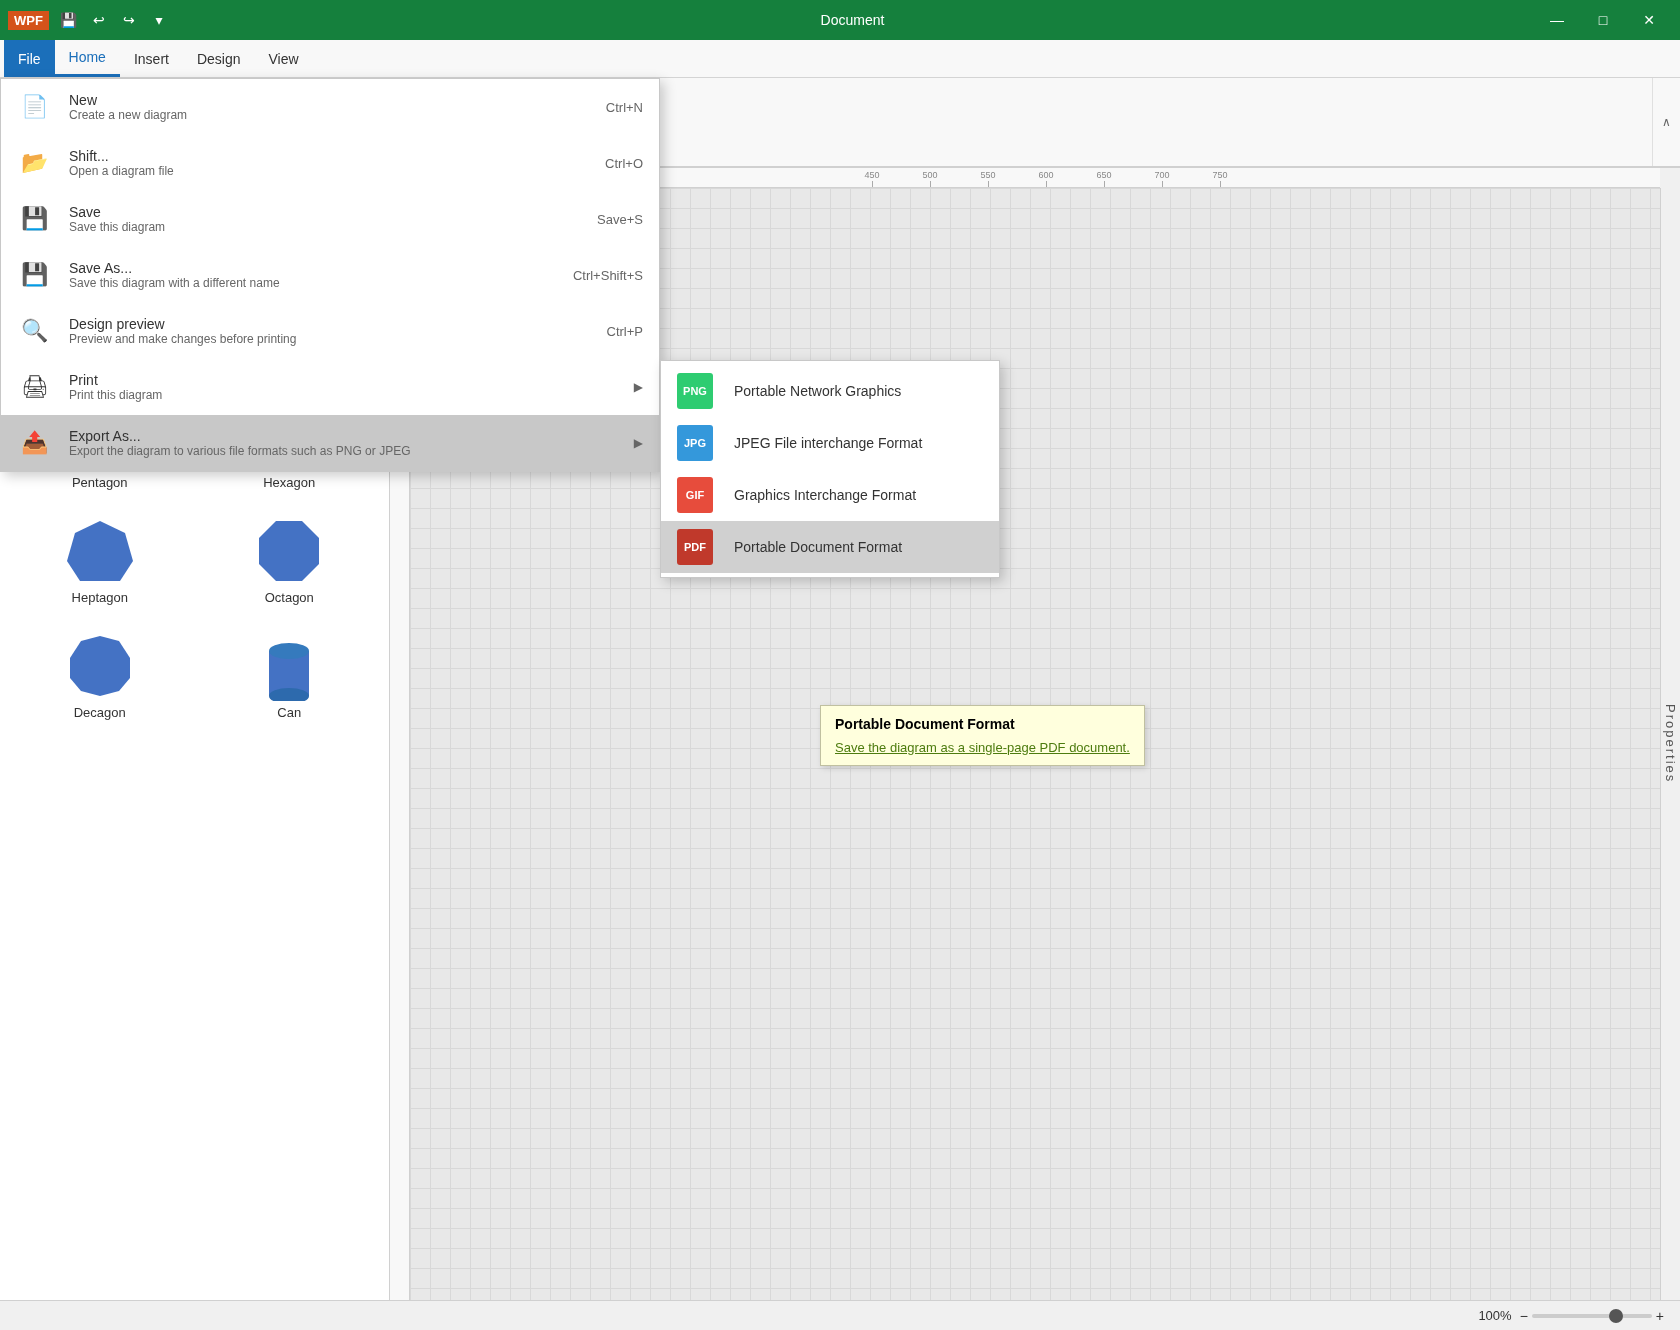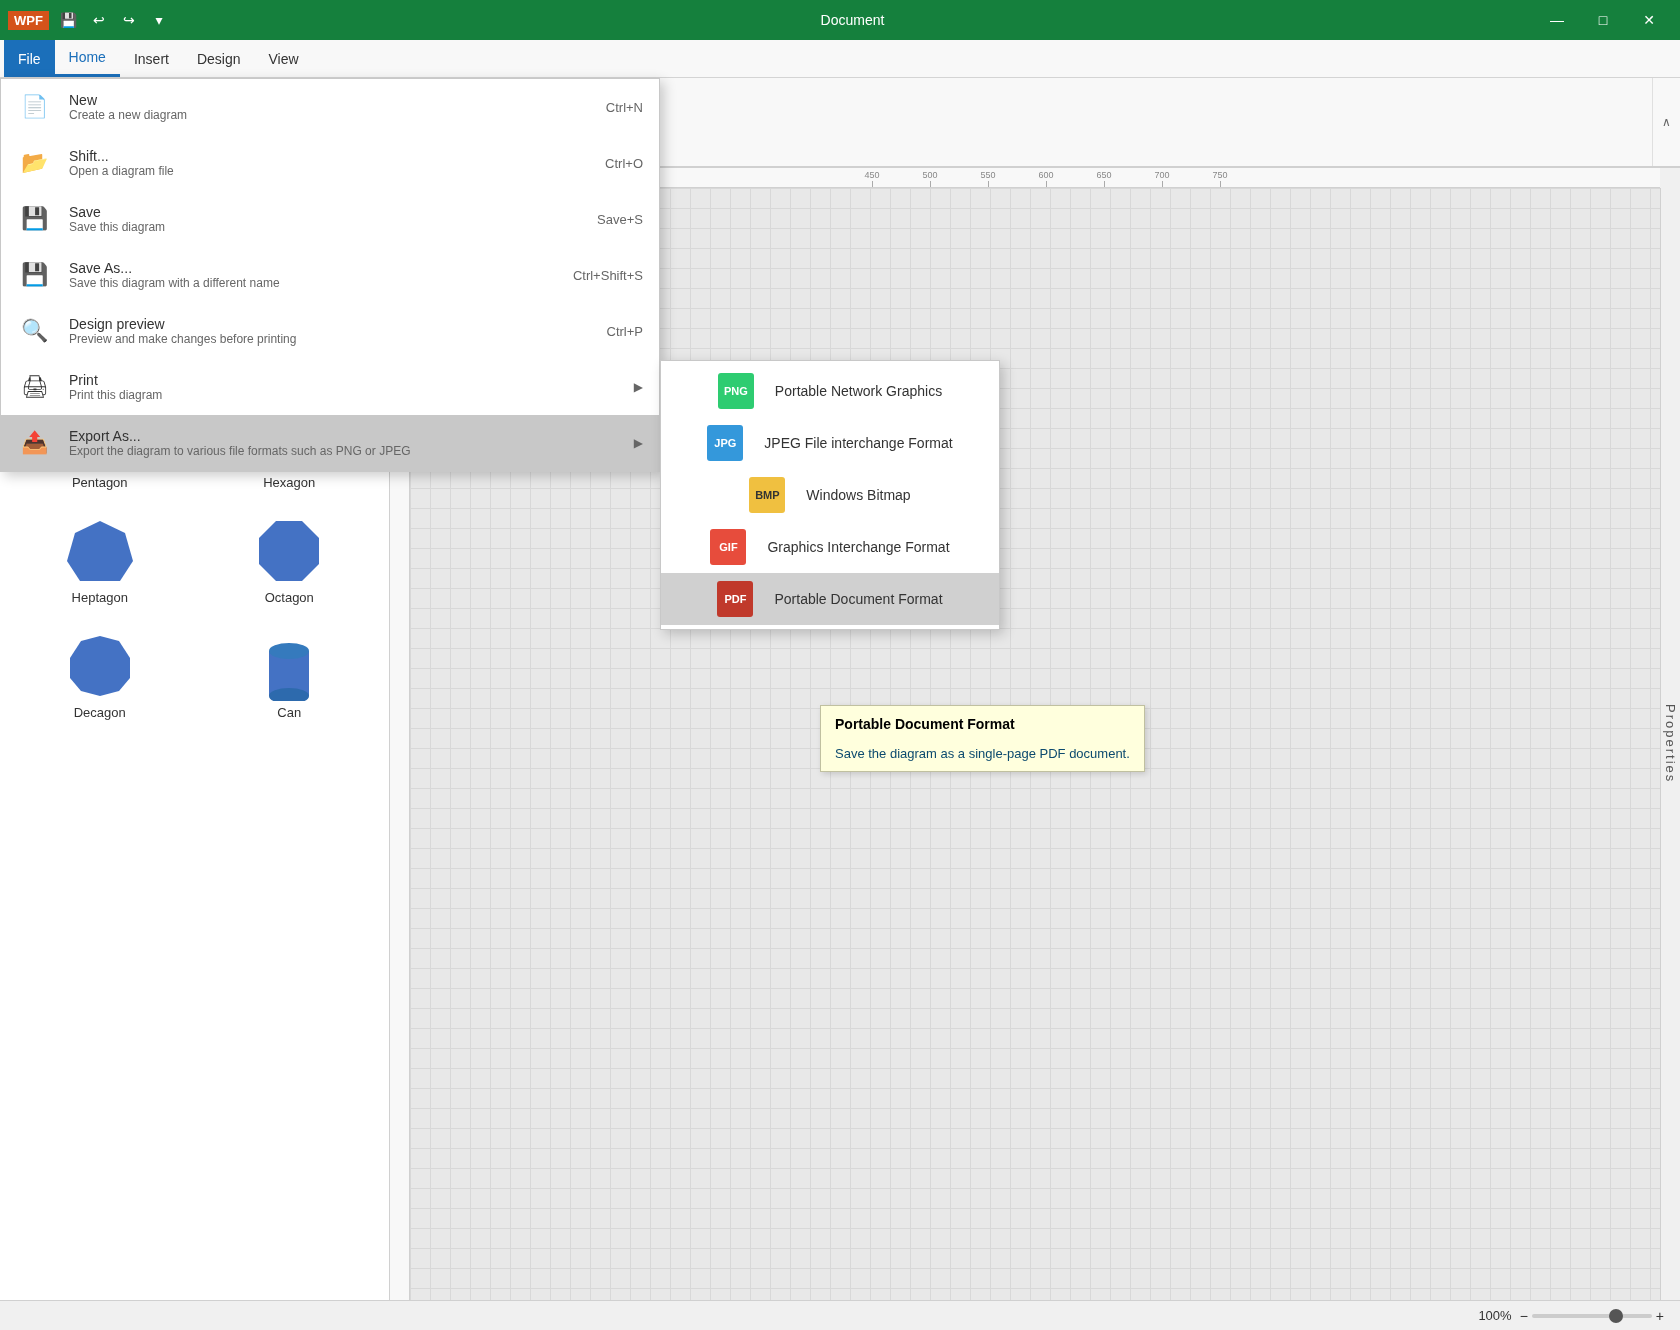--- a/index.html
+++ b/index.html
@@ -311,26 +311,25 @@
       width: 340px;
       background: white;
       border: 1px solid #c8c8c8;
       box-shadow: 4px 4px 12px rgba(0,0,0,0.2);
       z-index: 101;
       padding: 4px 0;
     }
     .export-item {
       display: flex;
       align-items: center;
-      padding: 8px 32px;
+      padding: 8px 16px;
       gap: 21px;
       cursor: pointer;
       font-size: 14px;
       color: #333;
-      justify-content: center;
     }
     .export-item.pdf-active { background: #d0d0d0; }
     .format-icon {
       width: 36px; height: 36px;
       border-radius: 3px;
       display: flex; align-items: center; justify-content: center;
       font-size: 11px;
       font-weight: bold;
       color: white;
       flex-shrink: 0;
@@ -348,21 +347,21 @@
       top: 705px;
       background: #ffffdd;
       border: 1px solid #c0c0a0;
       padding: 10px 14px;
       font-size: 13px;
       max-width: 400px;
       box-shadow: 2px 2px 6px rgba(0,0,0,0.15);
       z-index: 200;
     }
     .tooltip-title { font-weight: bold; font-size: 14px; }
-    .tooltip-desc { color: #0c4a6e; margin-top: 14px; }
+    .tooltip-desc { color: #4d7c0f; margin-top: 8px; text-decoration: underline; }
 
     
     svg { display: block; }
   </style>
 </head>
 <body>
 
 <div class="title-bar">
   <div class="title-bar-wpf">WPF</div>
   <div class="title-bar-icons">
@@ -632,24 +631,20 @@
 <div class="export-submenu">
   <div class="export-item">
     <div class="format-icon format-png">PNG</div>
     <span>Portable Network Graphics</span>
   </div>
   <div class="export-item">
     <div class="format-icon format-jpg">JPG</div>
     <span>JPEG File interchange Format</span>
   </div>
   <div class="export-item">
-    <div class="format-icon format-bmp">BMP</div>
-    <span>Windows Bitmap</span>
-  </div>
-  <div class="export-item">
     <div class="format-icon format-gif">GIF</div>
     <span>Graphics Interchange Format</span>
   </div>
   <div class="export-item pdf-active">
     <div class="format-icon format-pdf">PDF</div>
     <span>Portable Document Format</span>
   </div>
 </div>
 
 <div class="tooltip-box">

